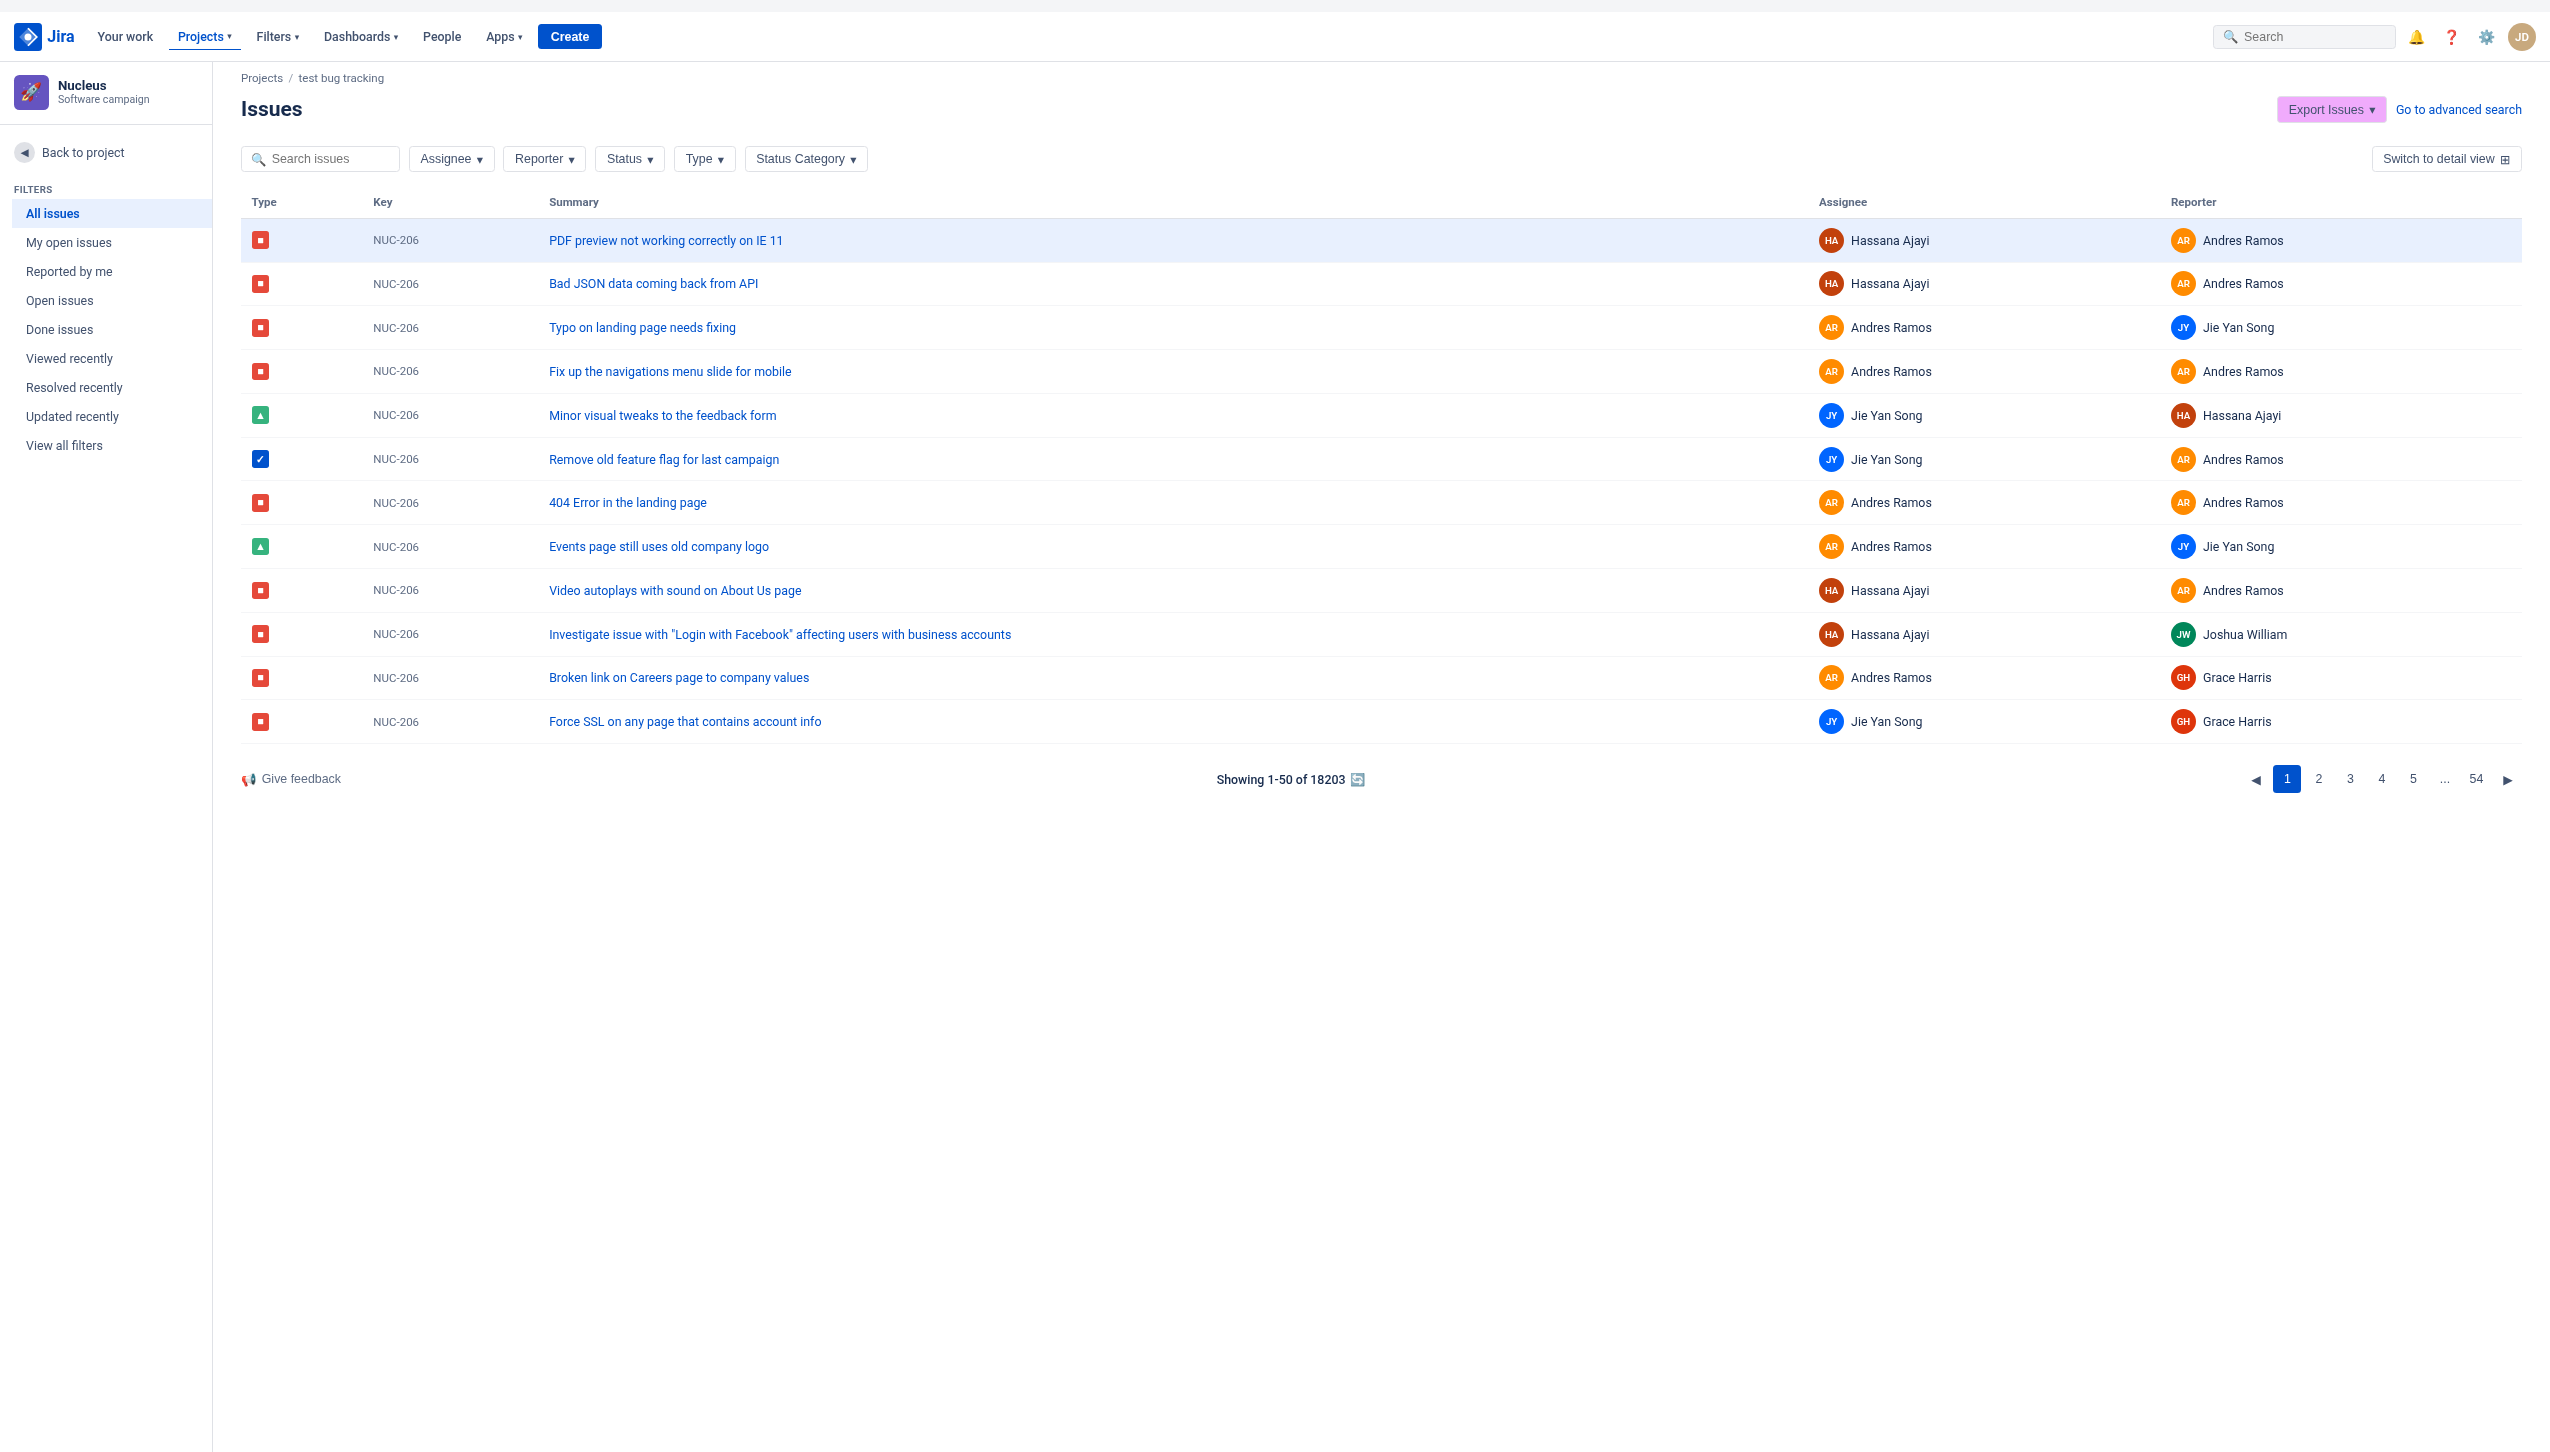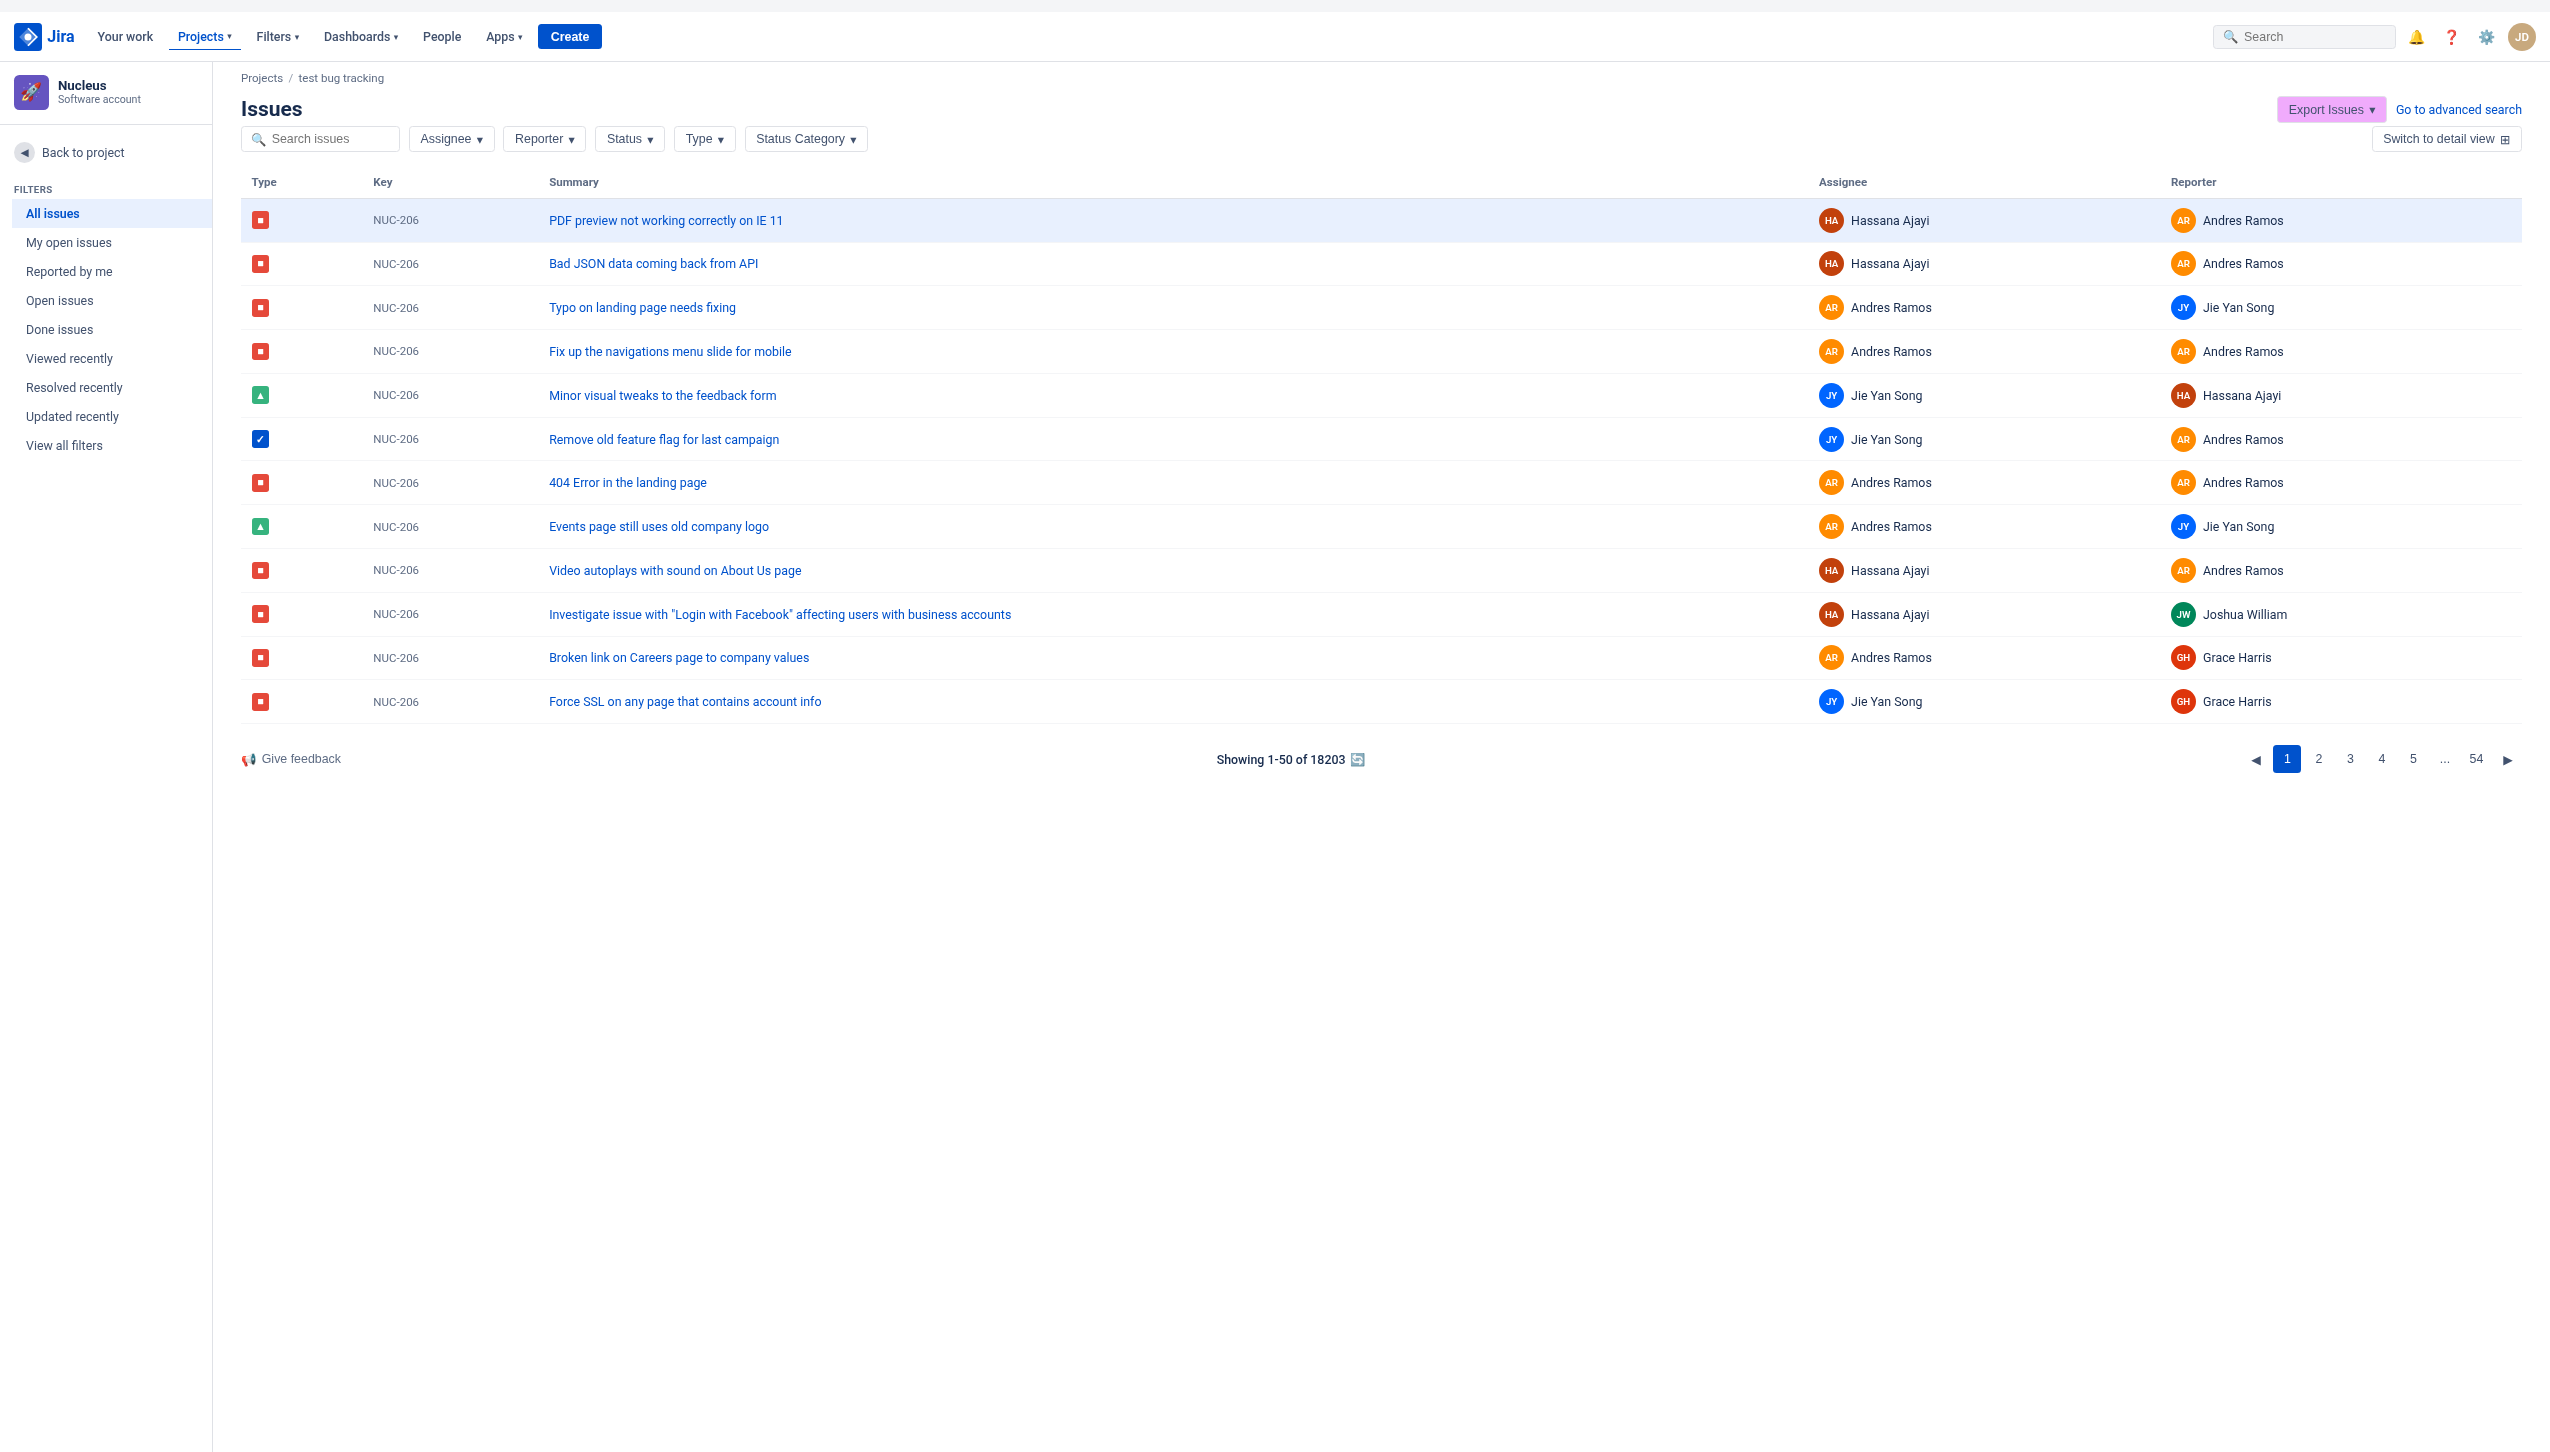--- a/index.html
+++ b/index.html
@@ -82,21 +82,21 @@
 
     
     .breadcrumb {
       display: flex; align-items: center; gap: 5.3px; font-size: 11.5px; color: #5e6c84; margin-bottom: 10.6px;
     }
     .breadcrumb a { color: #5e6c84; text-decoration: none; cursor: pointer; }
     .breadcrumb-sep { color: #97a0af; }
 
     
     .page-header {
-      display: flex; align-items: center; justify-content: space-between; margin-bottom: 3px;
+      display: flex; align-items: center; justify-content: space-between; margin-bottom: 23px;
     }
     .page-title { font-size: 21px; font-weight: 700; color: #172b4d; }
     .header-actions { display: flex; align-items: center; gap: 8.9px; }
     .export-btn {
       display: flex; align-items: flex-end; gap: 5.3px; border: 0.9px solid #dfe1e6; background: #f0abfc;
       border-radius: 3.5px; padding: 5.3px 10.6px; cursor: pointer; font-size: 12.4px; color: #42526e;
     }
     .adv-search-link { color: #0052cc; font-size: 12.4px; cursor: pointer; text-decoration: none; }
 
     
@@ -229,21 +229,21 @@
   <div class="topnav-avatar">JD</div>
 </nav>
 
 <div class="layout">
 
   <aside class="sidebar">
     <div class="sidebar-project">
       <div class="sidebar-project-avatar">🚀</div>
       <div>
         <div class="sidebar-project-name">Nucleus</div>
-        <div class="sidebar-project-type">Software account</div>
+        <div class="sidebar-project-type">Software campaign</div>
       </div>
     </div>
     <div class="sidebar-back">
       <div class="sidebar-back-icon">◀</div>
       <span>Back to project</span>
     </div>
     <div class="sidebar-section-title">Filters</div>
     <div class="sidebar-item active">All issues</div>
     <div class="sidebar-item">My open issues</div>
     <div class="sidebar-item">Reported by me</div>

